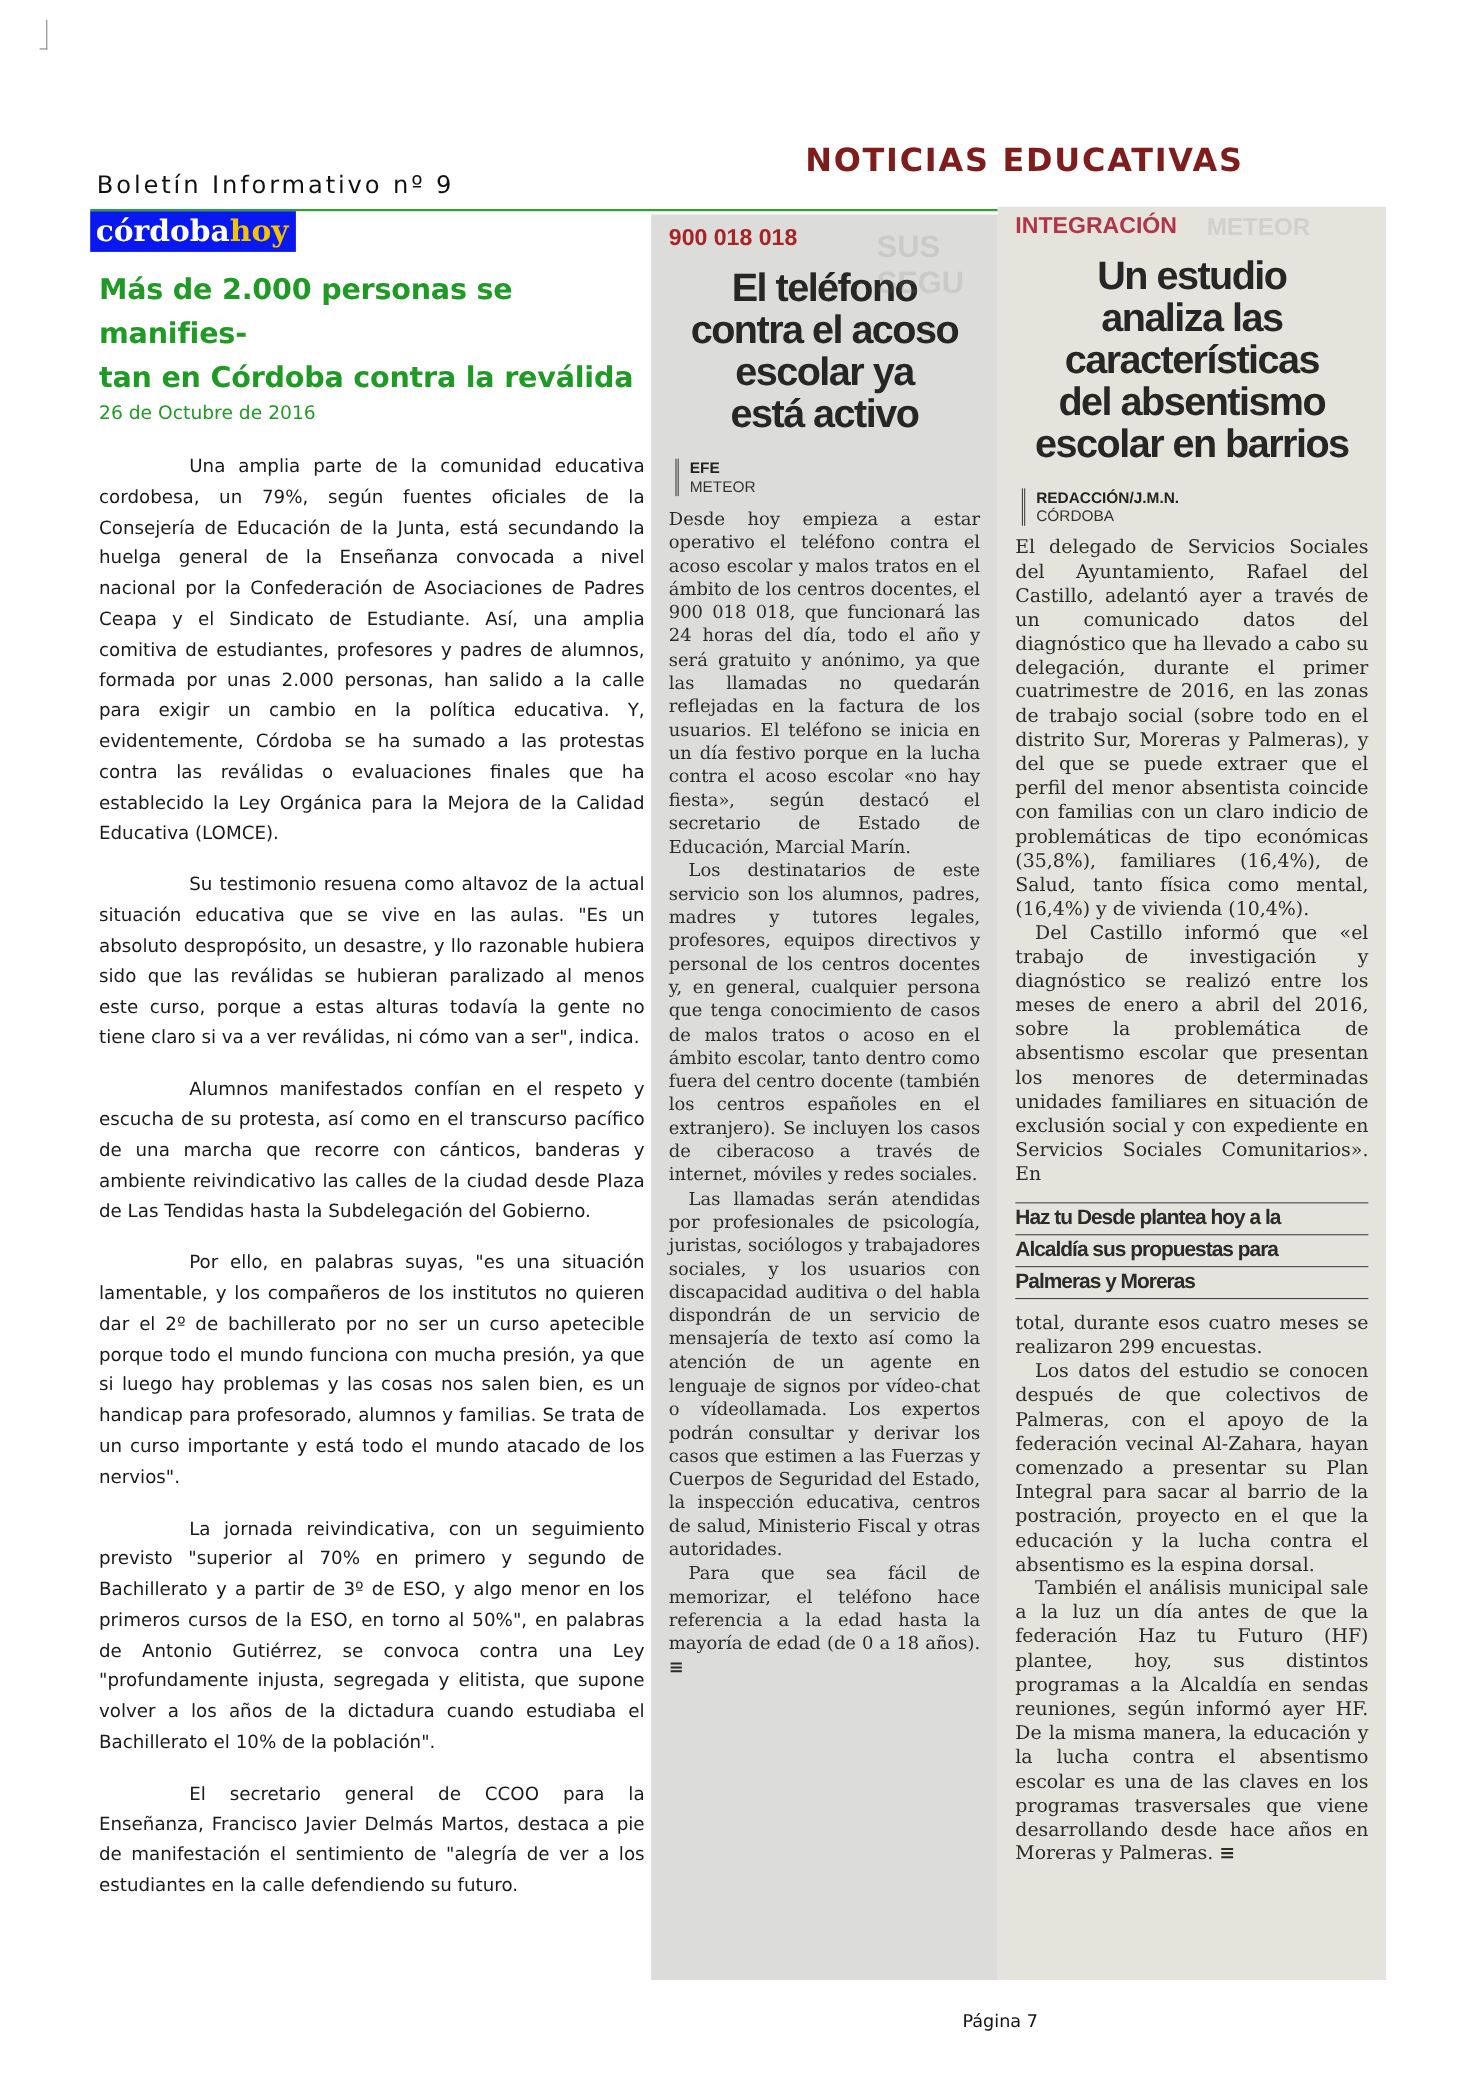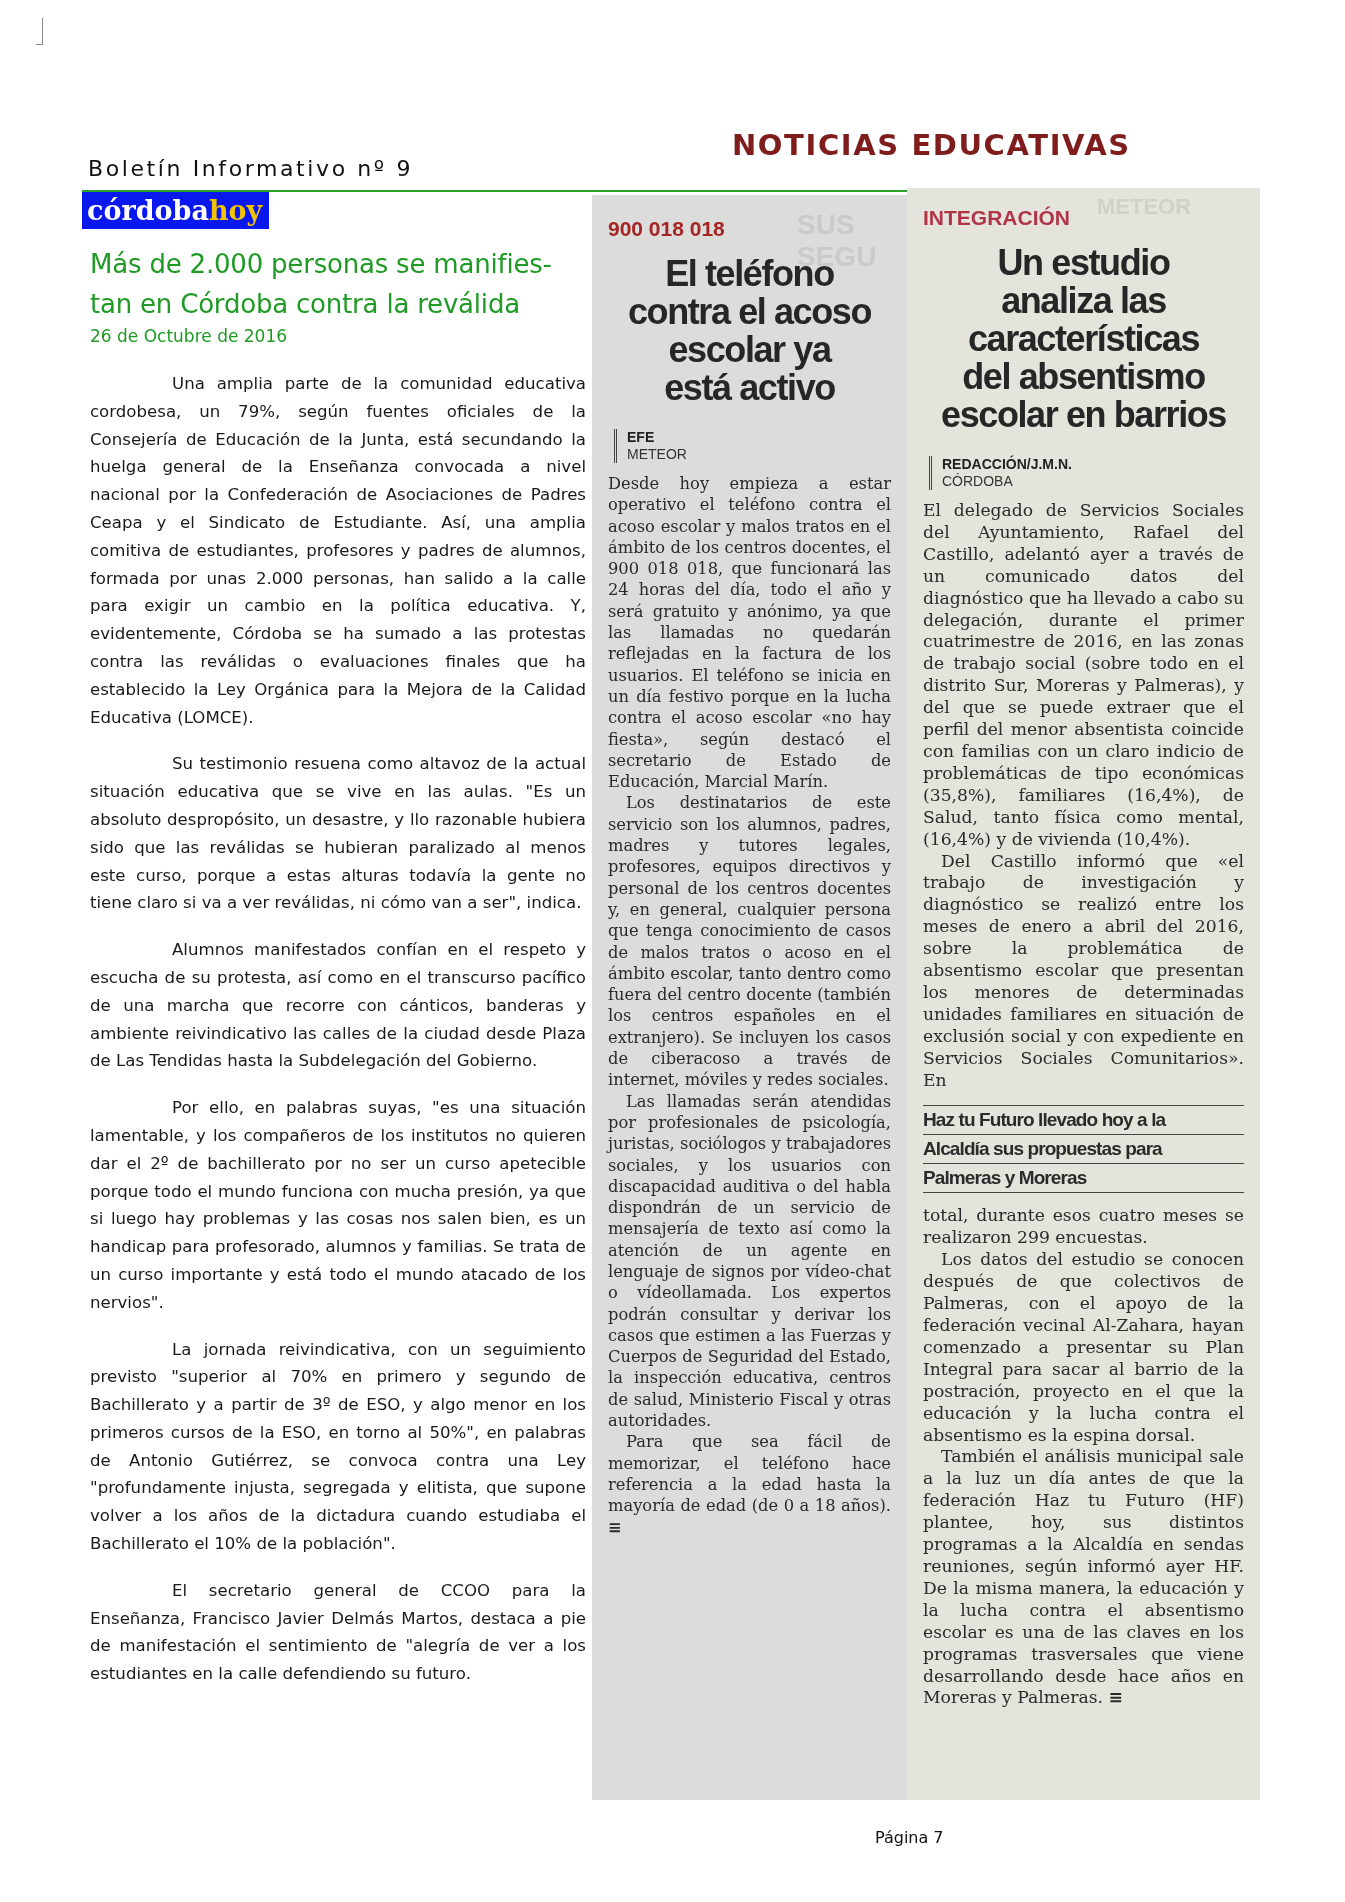--- a/index.html
+++ b/index.html
@@ -5,27 +5,27 @@
   html, body { margin:0; padding:0; }
   body { width:1345px; height:1902px; background:#ffffff; position:relative; overflow:hidden; font-family:"Liberation Sans", sans-serif; color:#111; }
   .corner-mark { position:absolute; left:36px; top:18px; width:6px; height:26px; border-right:1px solid #888; border-bottom:1px solid #888; }
   .bulletin { position:absolute; left:88px; top:156px; font-family:"DejaVu Sans", sans-serif; font-size:22px; letter-spacing:2.6px; color:#111; }
   .section-title { position:absolute; left:732px; top:128px; font-family:"DejaVu Sans", sans-serif; font-weight:bold; font-size:29px; letter-spacing:1.6px; color:#7f1d1d; }
   .rule { position:absolute; left:82px; top:190px; width:825px; height:2px; background:#2aa52a; }
   .logo { position:absolute; left:82px; top:192px; width:187px; height:37px; background:#0a18f0; display:flex; align-items:center; padding-left:5px; box-sizing:border-box; font-family:"DejaVu Serif", serif; font-weight:bold; font-size:27px; line-height:1; }
   .logo .w { color:#fff; } .logo .y { color:#f2c300; }
 
   .left { position:absolute; left:90px; top:244px; width:496px; font-family:"DejaVu Sans", sans-serif; }
-  .headline { color:#1f9a24; font-size:26px; line-height:40px; margin:0; font-weight:normal; letter-spacing:-0.2px; }
+  .headline { color:#1f9a24; font-size:26px; line-height:40px; margin:0; font-weight:bold; letter-spacing:-0.2px; }
   .date { color:#1f9a24; font-size:17px; line-height:24px; margin:0 0 22px 0; }
   .para { font-size:16.6px; line-height:27.8px; text-align:justify; margin:0 0 19px 0; color:#1a1a1a; text-indent:82px; hyphens:manual; }
 
   .clip1 { position:absolute; left:592px; top:195px; width:315px; height:1605px; background:#dcdcda; overflow:hidden; }
   .clip2 { position:absolute; left:907px; top:188px; width:353px; height:1612px; background:#e4e3dc; overflow:hidden; }
-  .clip-inner { padding:14px 16px 0 16px; }
+  .clip-inner { padding:2px 16px 0 16px; }
   .kicker { font-family:"Liberation Sans", sans-serif; font-weight:bold; font-size:21px; color:#a52525; margin:8px 0 14px 0; }
   .kicker2 { color:#b03548; margin-top:4px; }
   .bighead { font-family:"Liberation Sans", sans-serif; font-weight:bold; font-size:36px; line-height:38px; color:#262626; letter-spacing:-1.4px; margin:0 0 22px 0;text-align:center; }
   .byline { border-left:3px double #444; padding-left:10px; margin:0 0 10px 6px; font-family:"Liberation Sans", sans-serif; }
   .byline .agency { font-weight:bold; font-size:14px; line-height:17px; color:#222; }
   .byline .city { font-size:14px; line-height:17px; color:#333; }
   .ntext { font-family:"DejaVu Serif", serif; font-size:16.3px; line-height:21.3px; color:#2a2a2a; text-align:justify; margin:0; }
   .ntext.ind { text-indent:18px; }
   .ntext.noind { text-indent:0; }
   .clip2 .ntext { font-size:17.2px; line-height:21.9px; }
@@ -94,21 +94,21 @@
       <span>del absentismo</span><br>
       <span>escolar en barrios</span>
     </h2>
     <div class="byline">
       <div class="agency">REDACCIÓN/J.M.N.</div>
       <div class="city">CÓRDOBA</div>
     </div>
     <p class="ntext noind">El delegado de Servicios Sociales del Ayuntamiento, Rafael del Castillo, adelantó ayer a través de un comunicado datos del diagnóstico que ha llevado a cabo su delegación, durante el primer cuatrimestre de 2016, en las zonas de trabajo social (sobre todo en el distrito Sur, Moreras y Palmeras), y del que se puede extraer que el perfil del menor absentista coincide con familias con un claro indicio de problemáticas de tipo económicas (35,8%), familiares (16,4%), de Salud, tanto física como mental, (16,4%) y de vivienda (10,4%).</p>
     <p class="ntext ind">Del Castillo informó que «el trabajo de investigación y diagnóstico se realizó entre los meses de enero a abril del 2016, sobre la problemática de absentismo escolar que presentan los menores de determinadas unidades familiares en situación de exclusión social y con expediente en Servicios Sociales Comunitarios». En</p>
     <div class="subhead-box">
-      <div class="subhead-line">Haz tu Futuro llevado hoy a la</div>
+      <div class="subhead-line">Haz tu Desde plantea hoy a la</div>
       <div class="subhead-line">Alcaldía sus propuestas para</div>
       <div class="subhead-line">Palmeras y Moreras</div>
     </div>
     <p class="ntext noind">total, durante esos cuatro meses se realizaron 299 encuestas.</p>
     <p class="ntext ind">Los datos del estudio se conocen después de que colectivos de Palmeras, con el apoyo de la federación vecinal Al-Zahara, hayan comenzado a presentar su Plan Integral para sacar al barrio de la postración, proyecto en el que la educación y la lucha contra el absentismo es la espina dorsal.</p>
     <p class="ntext ind"><span>También el análisis municipal sale a la luz un día antes de que la federación Haz tu Futuro (HF) plantee, hoy, sus distintos programas a la Alcaldía en sendas reuniones, según informó ayer HF. De la misma manera, la educación y la lucha contra el absentismo escolar es una de las claves en los programas trasversales que viene desarrollando desde hace años en Moreras y Palmeras.</span> <span class="endmark">≡</span></p>
   </div>
 </div>
 
 <div class="page-num">Página 7</div>

